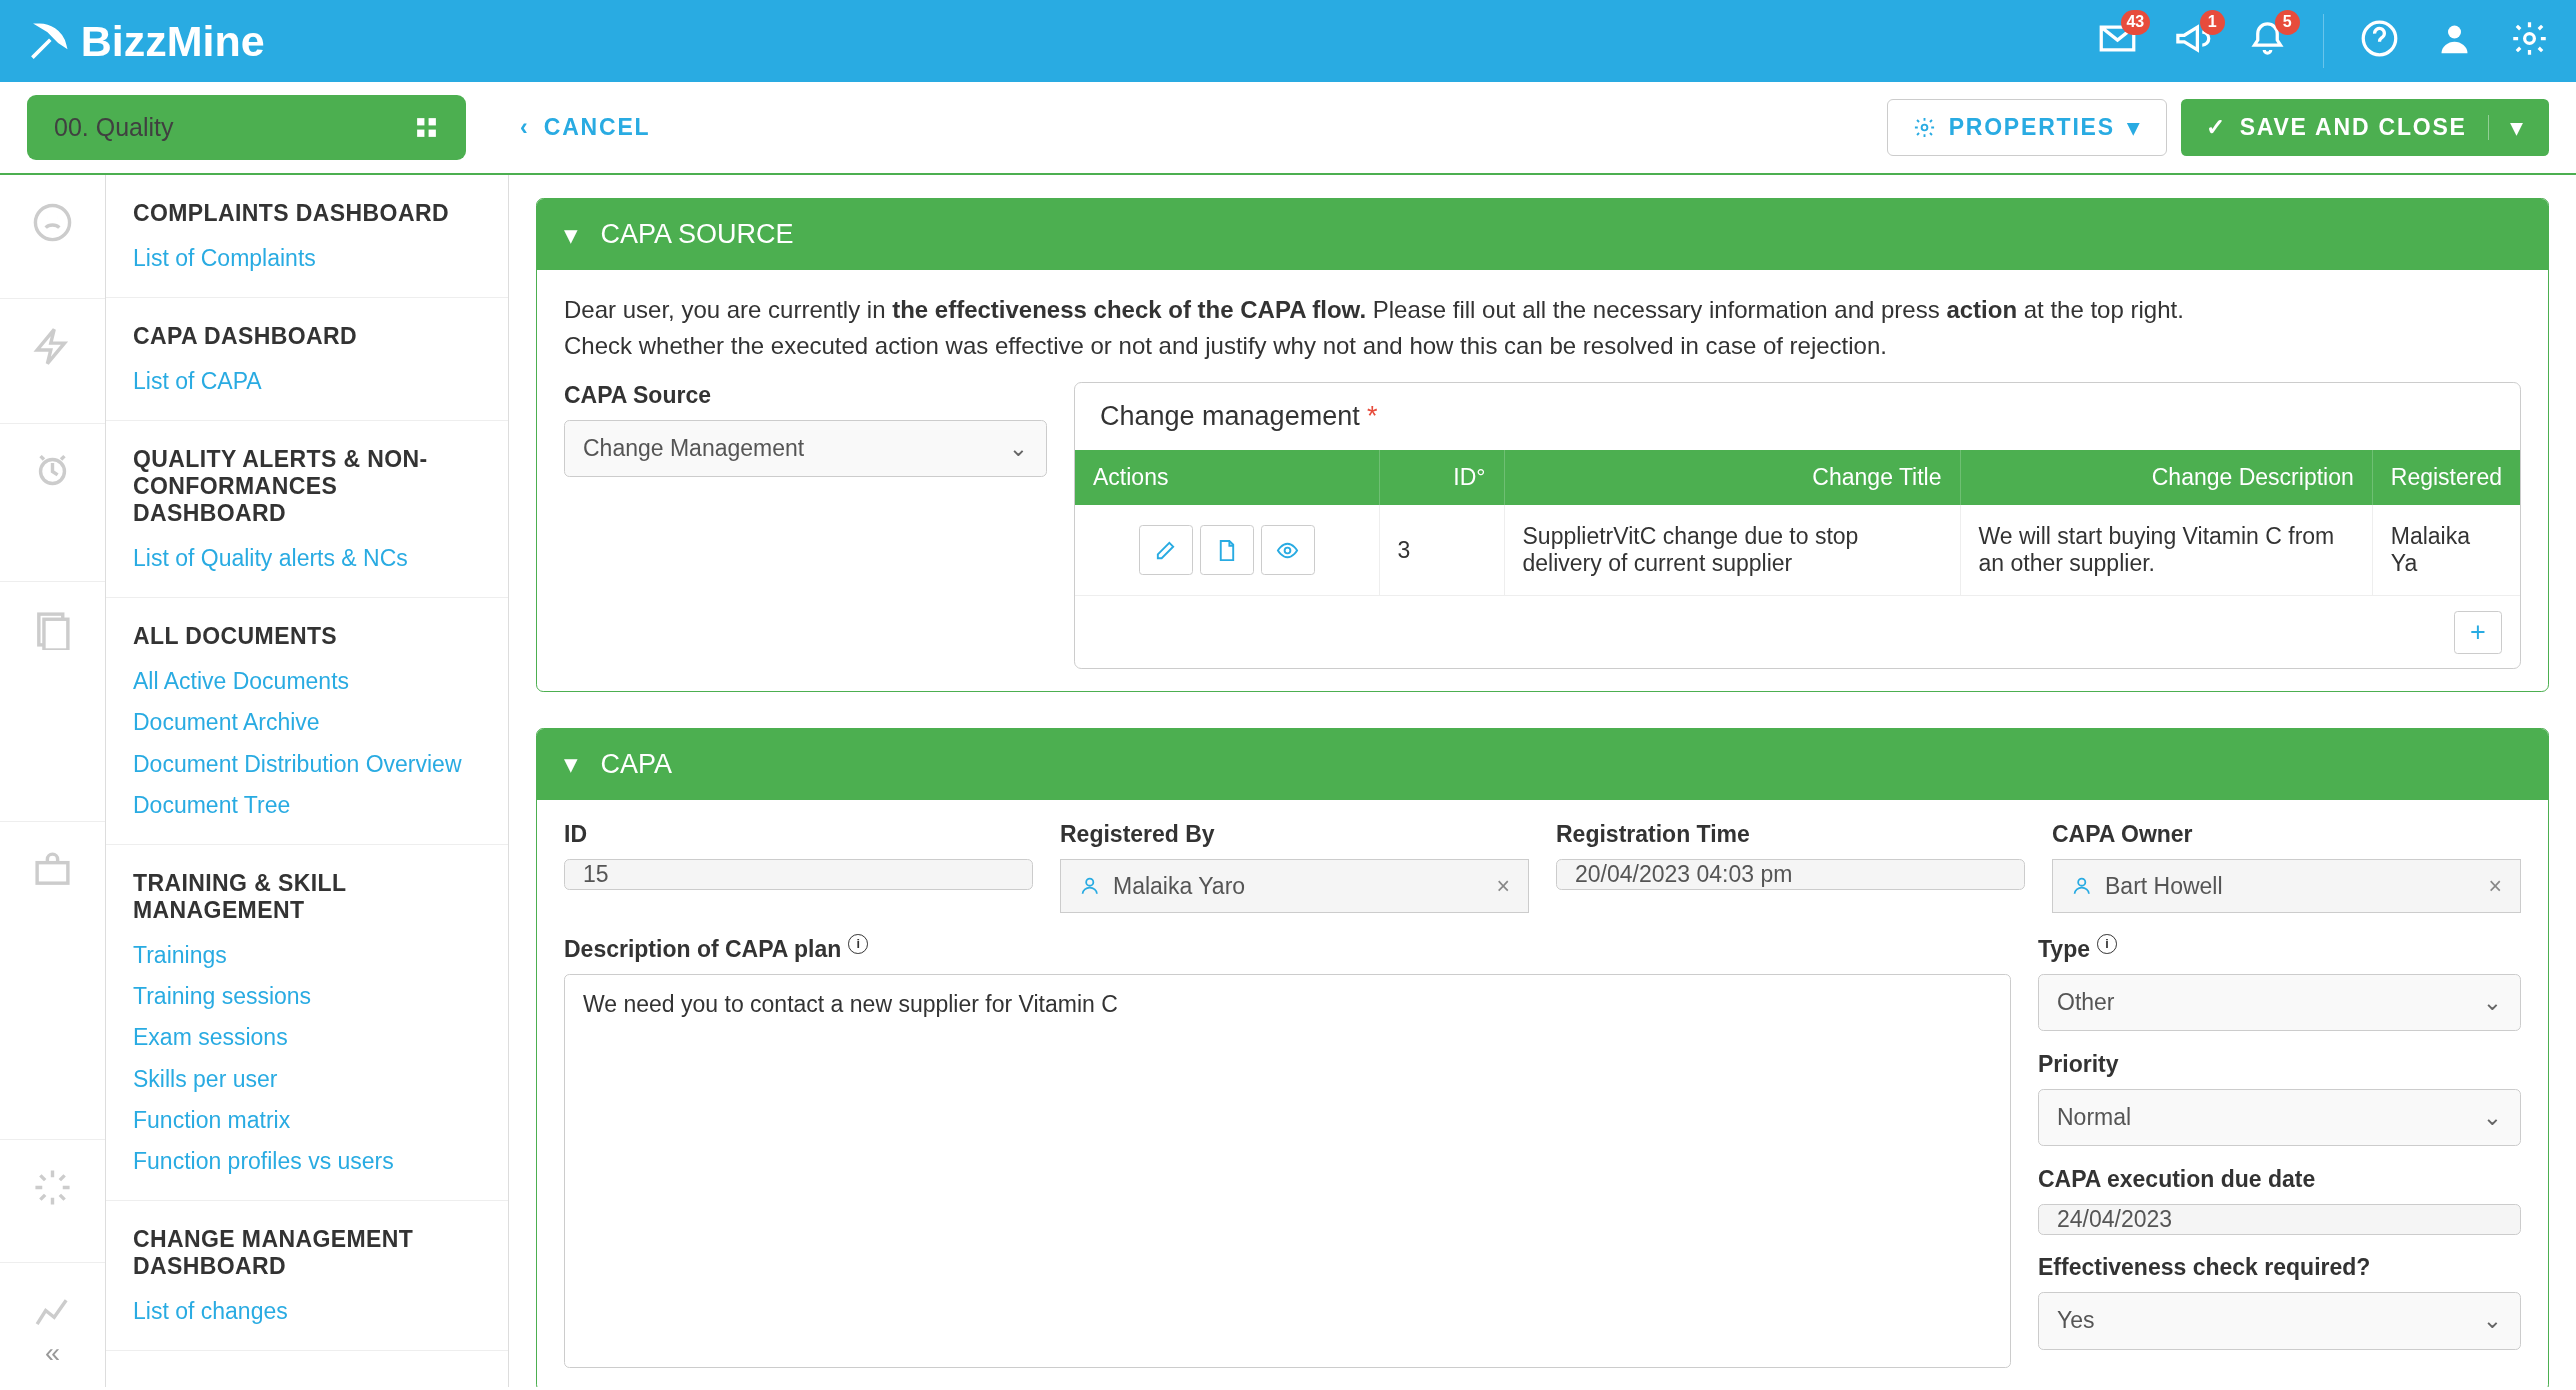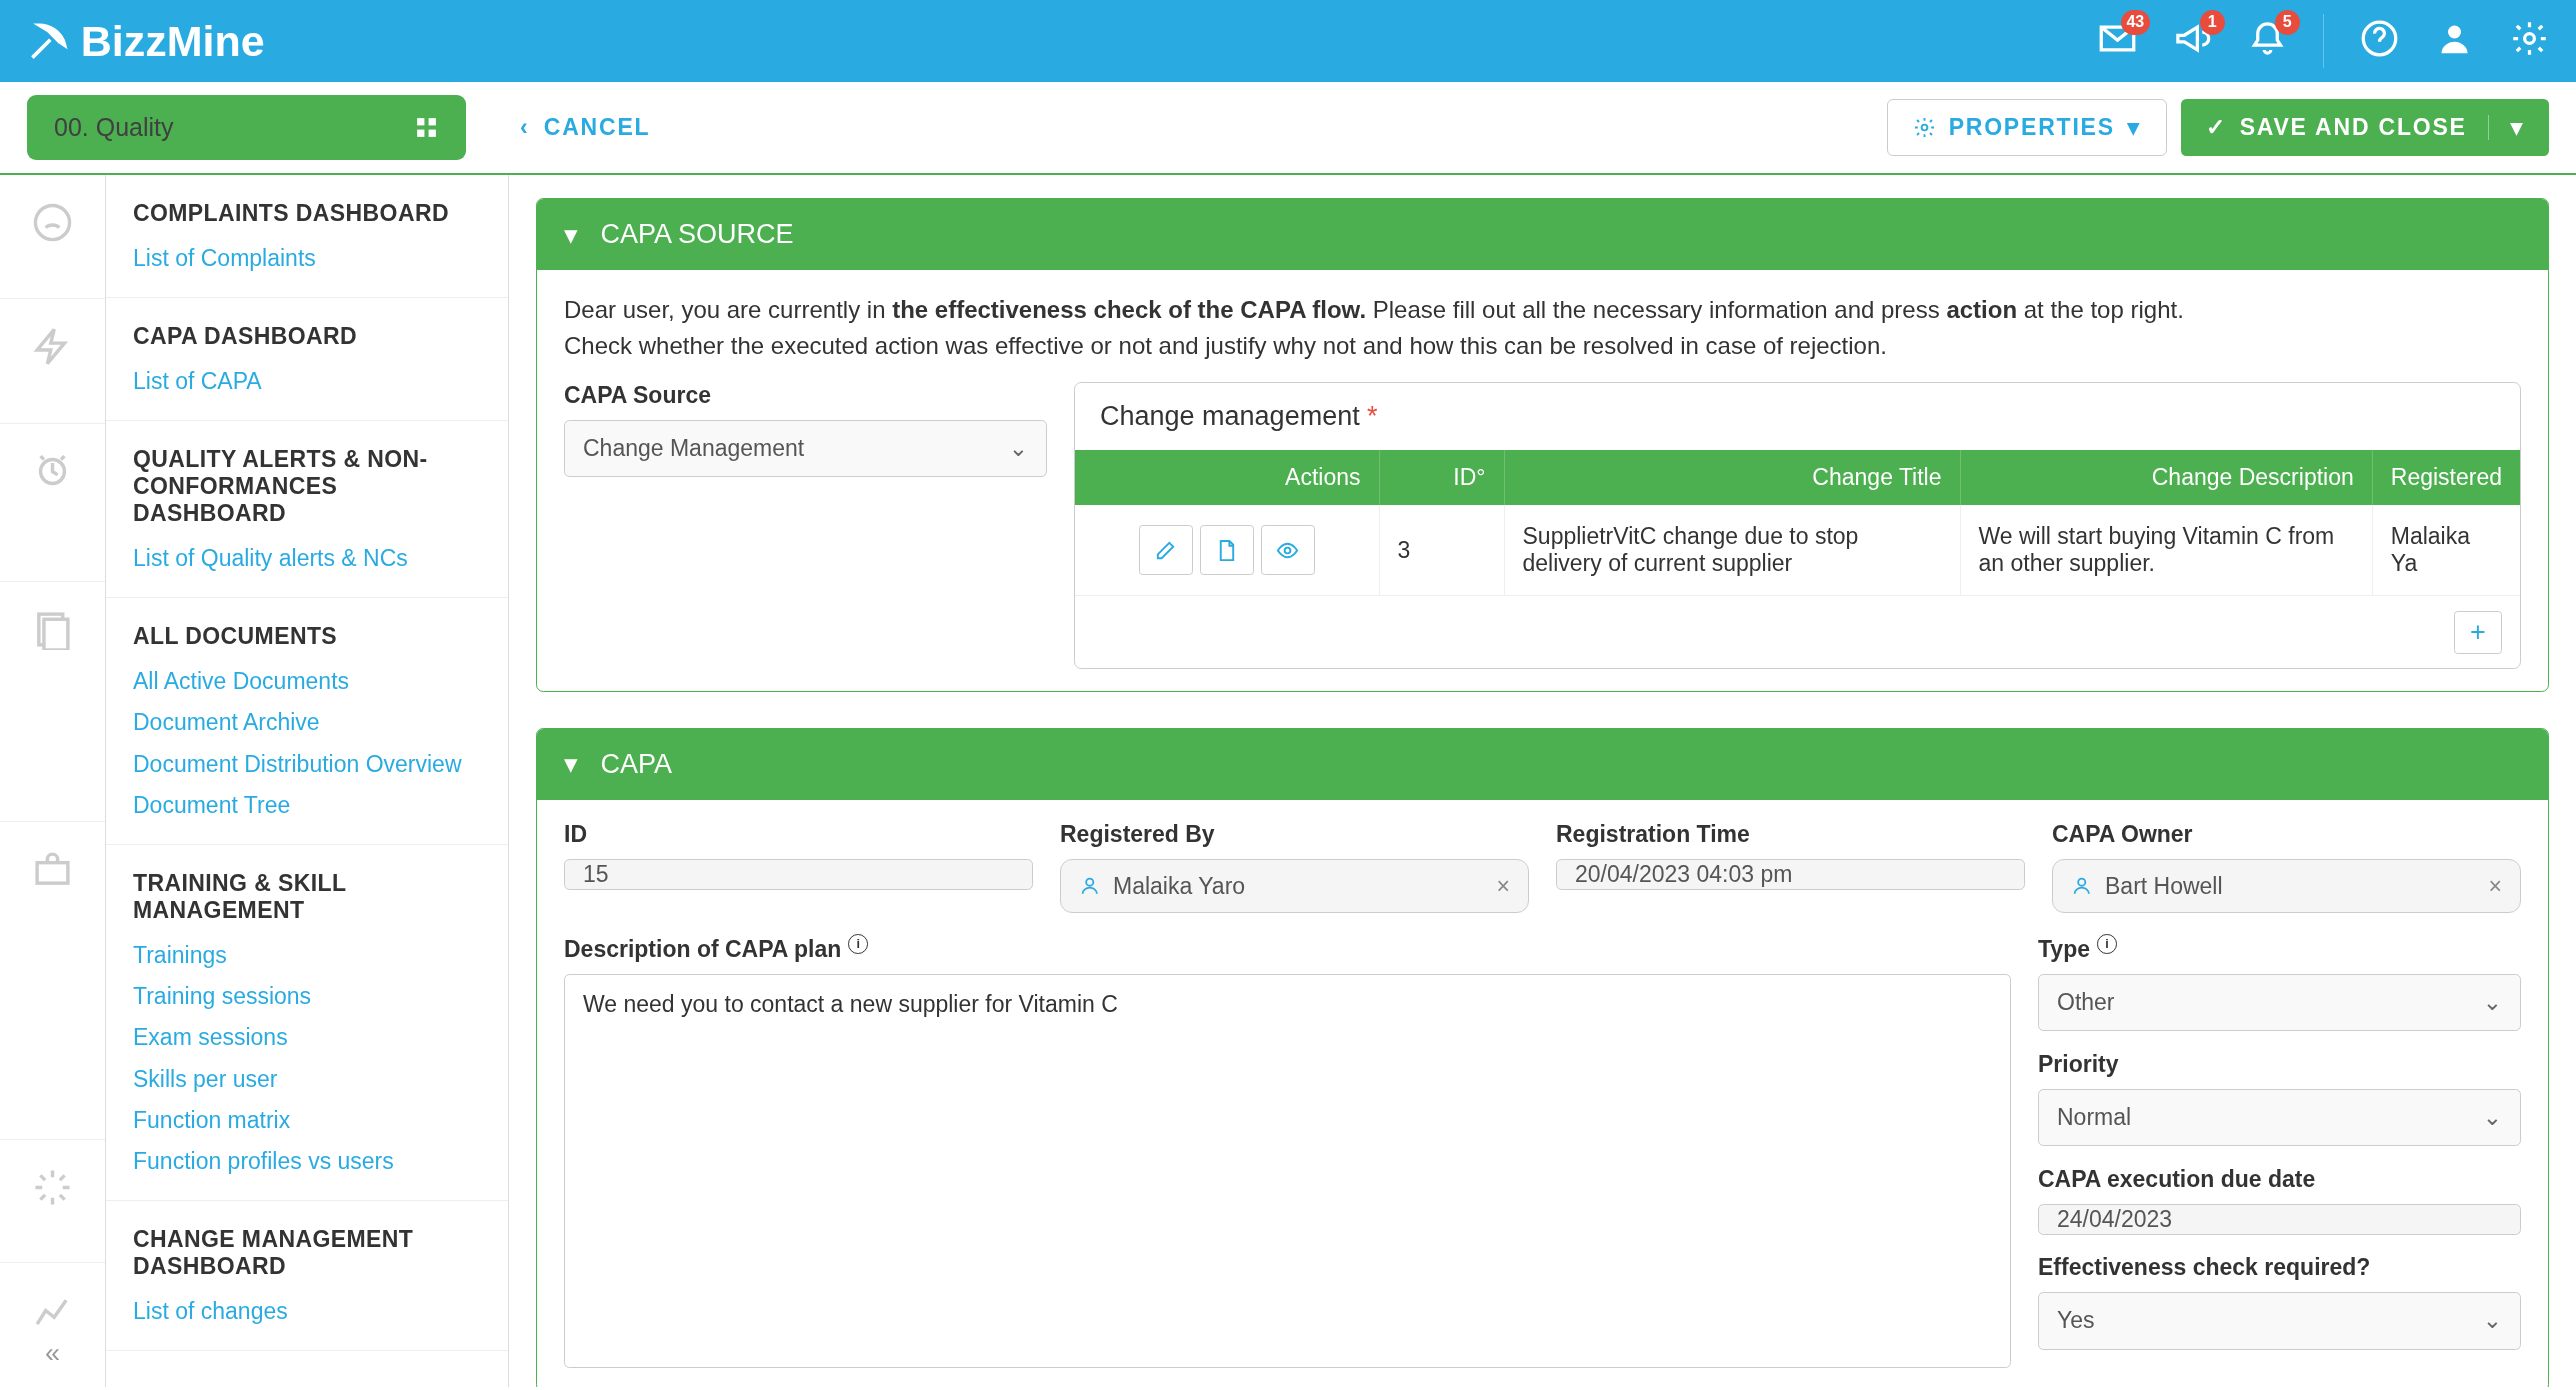--- a/index.html
+++ b/index.html
@@ -37,30 +37,30 @@
 .field-label{font-weight:bold;color:#333;font-size:23px;margin-bottom:10.7px;display:flex;align-items:center;gap:7.2px}
 .select{border:0.9px solid #ccc;border-radius:5.4px;padding:14.3px 18px;background:#f9f9f9;display:flex;justify-content:space-between;align-items:center;color:#555;font-size:23px;cursor:pointer}
 .select .chev{color:#666}
 .source-row{display:flex;gap:27px;align-items:flex-start}
 .source-left{width:483px}
 .source-right{flex:1;border:0.9px solid #ccc;border-radius:7.2px;overflow:hidden}
 .linked-title{padding:18px 25px;font-size:27px;color:#333}
 .req{color:#e74c3c;margin-left:7.2px}
 .table{width:100%;border-collapse:collapse}
 .table th{background:#4caf50;color:#fff;padding:14.3px 18px;text-align:right;font-size:23px;font-weight:normal;border-right:0.9px solid rgba(255,255,255,.2)}
-.table th:first-child{text-align:right}
+.table th:first-child{text-align:left}
 .table th:last-child{border-right:none}
 .table td{padding:18px;border-bottom:0.9px solid #eee;border-right:0.9px solid #eee;color:#333;font-size:23px;vertical-align:middle}
 .table td:last-child{border-right:none}
 .action-btns{display:flex;gap:7.2px;justify-content:center}
 .icon-btn{border:0.9px solid #ccc;border-radius:3.6px;width:54px;height:50px;display:flex;align-items:center;justify-content:center;cursor:pointer;color:#29abe2;background:#fff}
 .add-row{display:flex;justify-content:flex-end;padding:14.3px 18px}
 .add-btn{border:0.9px solid #ccc;border-radius:3.6px;width:48px;height:43px;display:flex;align-items:center;justify-content:center;cursor:pointer;color:#29abe2;background:#fff;font-size:27px}
 .input{border:0.9px solid #ccc;border-radius:5.4px;padding:1px 18px;background:#f5f5f5;color:#555;font-size:23px;width:100%}
-.user-chip{border:0.9px solid #ccc;border-radius:12px;padding:12.5px 18px;background:#f5f5f5;display:flex;align-items:center;gap:12.5px;color:#555;font-size:23px}
+.user-chip{border:0.9px solid #ccc;border-radius:0;padding:12.5px 18px;background:#f5f5f5;display:flex;align-items:center;gap:12.5px;color:#555;font-size:23px}
 .user-chip .remove{margin-left:auto;color:#888;cursor:pointer}
 .textarea{border:0.9px solid #ccc;border-radius:5.4px;padding:16px 18px;background:#fff;color:#333;font-size:23px;width:100%;min-height:394px;resize:none}
 .right-fields .field-block{margin-bottom:19.7px}
 .info-icon{display:inline-flex;width:19.7px;height:19.7px;border:1.8px solid #333;border-radius:50%;align-items:center;justify-content:center;font-size:12.5px;font-weight:bold;position:relative;top:-5.4px}
 .capa-form{display:flex;gap:27px}
 .capa-left{flex:1}
 .capa-right{width:483px}
 .row4{display:flex;gap:27px;margin-bottom:23px}
 .row4>div{flex:1}
 </style>

